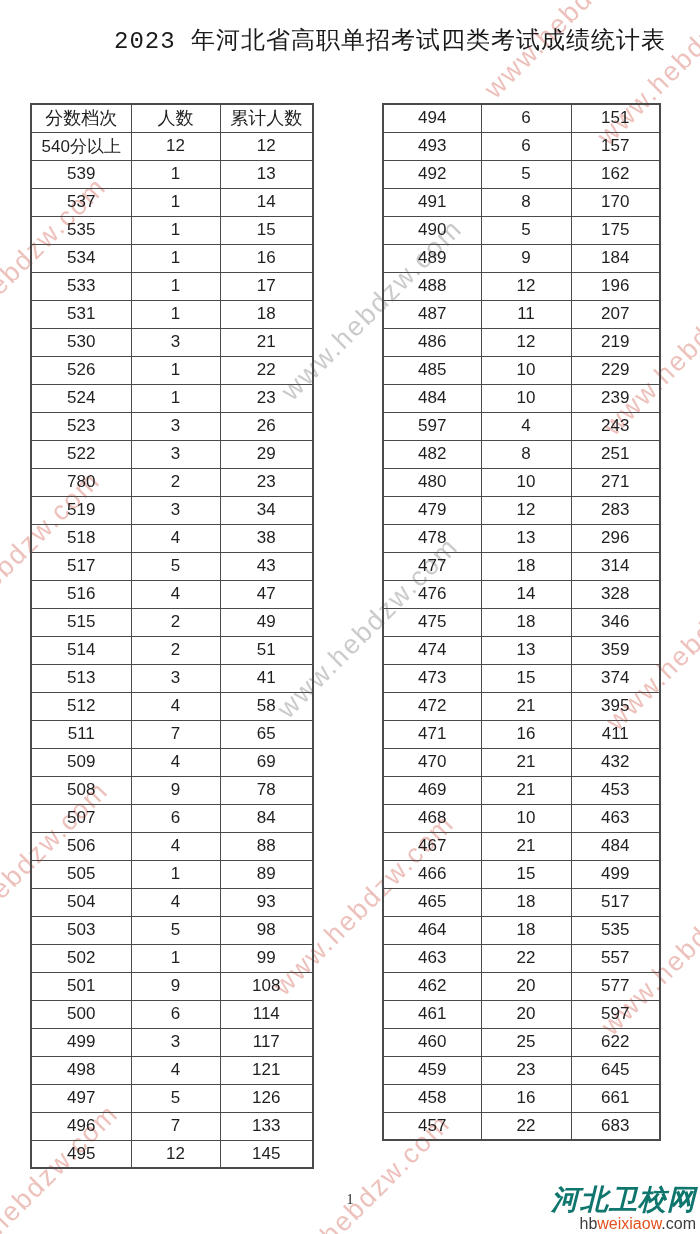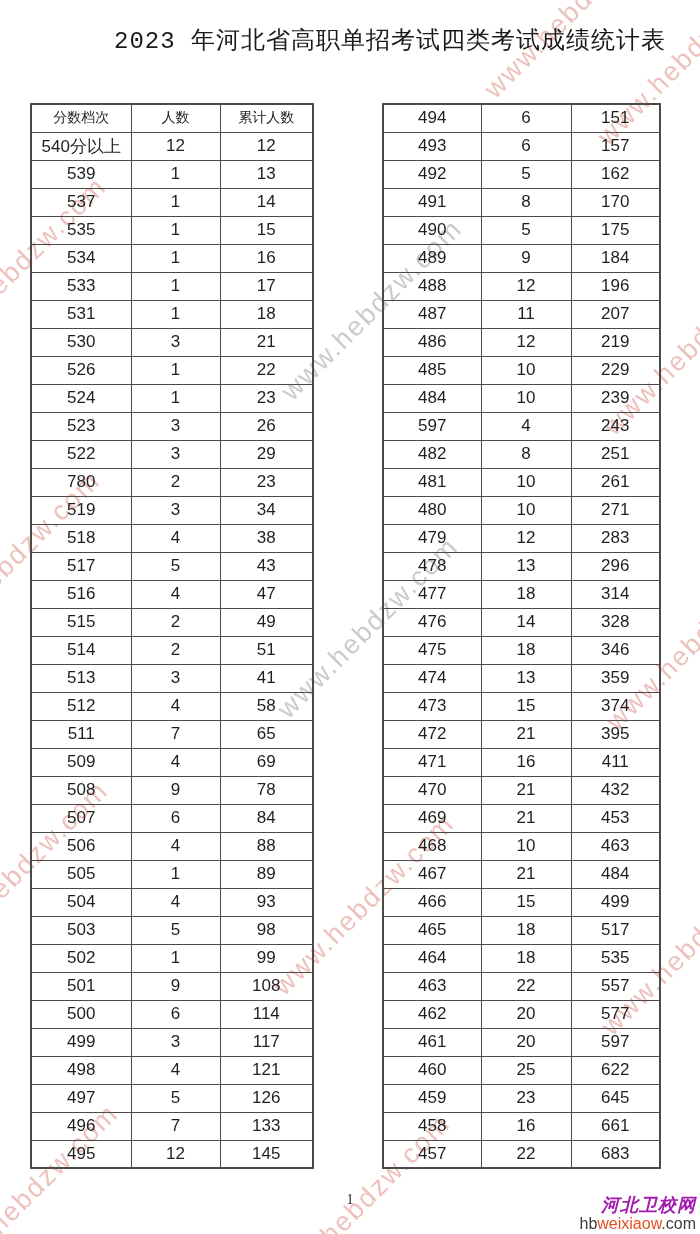--- a/index.html
+++ b/index.html
@@ -28,40 +28,40 @@
   table.score {
     position:absolute; border-collapse:collapse; table-layout:fixed;
     border:2px solid #4a4a4a; z-index:2; background:transparent;
   }
   table.score th, table.score td {
     border:1px solid #4a4a4a; text-align:center; vertical-align:middle;
     height:28px; padding:0; overflow:hidden;
   }
   table.score th {
     font-family:"Liberation Serif", serif; font-weight:400;
-    font-size:14px; color:#1f1f1f;margin-top:48px;
+    font-size:18px; color:#1f1f1f;margin-top:48px;
   }
   table.score td {
     font-family:"Liberation Sans", sans-serif;
     font-size:17px; color:#1f1f1f;
   }
   #table-left  { left:30px;  top:103px; width:282px; }
   #table-right { left:382px; top:103px; width:277px; }
   
   .page-number {
     position:absolute; left:0; top:1192px; width:700px; text-align:center;
     font-family:"Liberation Serif", serif; font-size:14px; color:#222; z-index:2;
   }
   .site-logo {
     position:absolute; right:4px; bottom:2px; text-align:right; z-index:3;
     font-family:"Liberation Sans", sans-serif; line-height:1.0;
   }
   .site-logo .cn {
-    font-size:18px; font-weight:bold; font-style:italic;
-    color:#a21caf; letter-spacing:1px; display:block;
+    font-size:28px; font-weight:bold; font-style:italic;
+    color:#0f766e; letter-spacing:1px; display:block;
   }
   .site-logo .url {
     font-size:16px; font-weight:normal; color:#3c3c3c; display:block; margin-top:2px;
   }
   .site-logo .url .mid { color:#e2511f; }
 </style>
 </head>
 <body>
 
 <div class="page">
@@ -352,25 +352,20 @@
           <td>597</td>
           <td>4</td>
           <td>243</td>
         </tr>
         <tr>
           <td>482</td>
           <td>8</td>
           <td>251</td>
         </tr>
         <tr>
-          <td>481</td>
-          <td>10</td>
-          <td>261</td>
-        </tr>
-        <tr>
           <td>480</td>
           <td>10</td>
           <td>271</td>
         </tr>
         <tr>
           <td>479</td>
           <td>12</td>
           <td>283</td>
         </tr>
         <tr>

